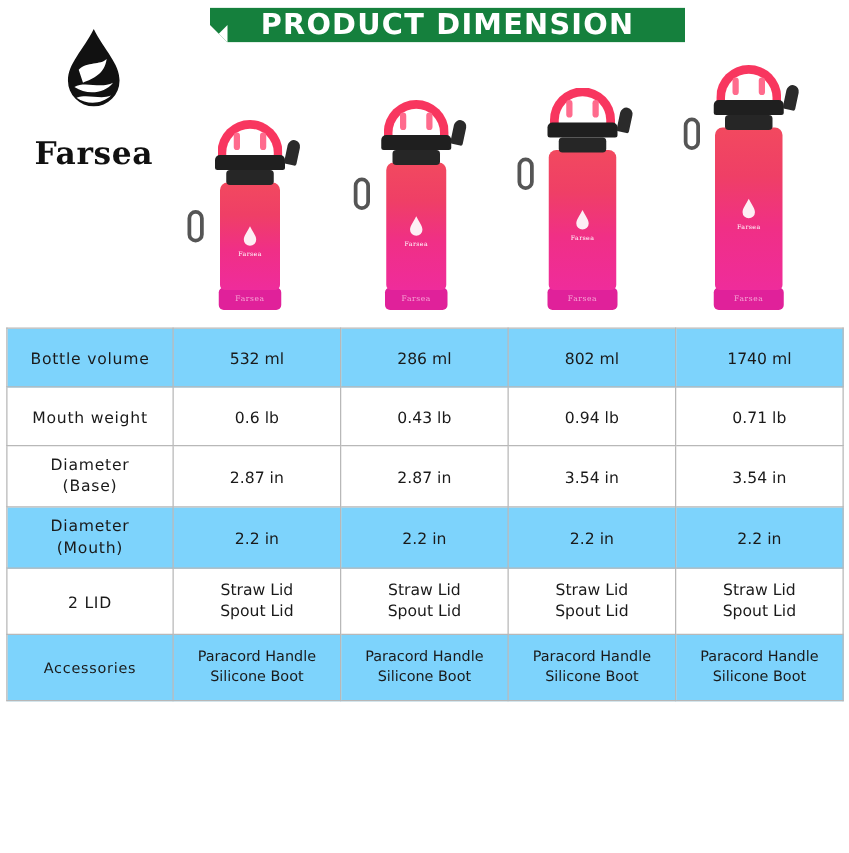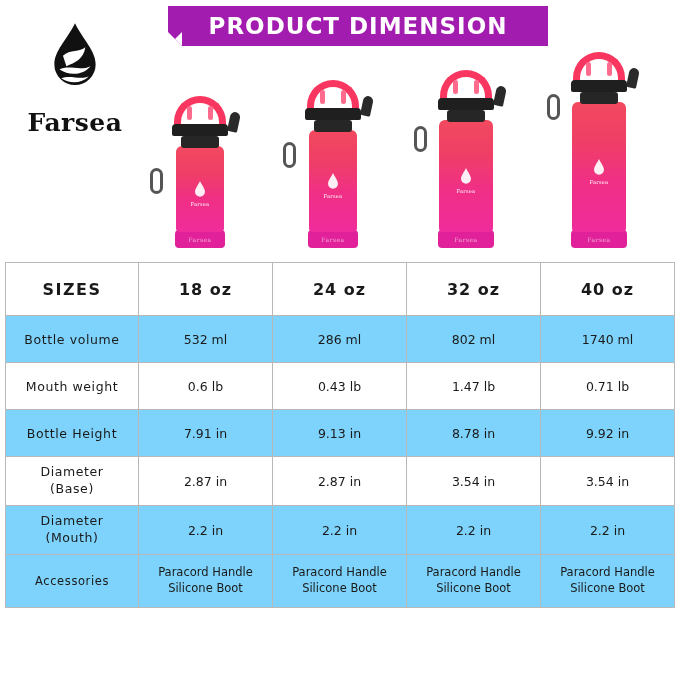--- a/index.html
+++ b/index.html
@@ -19,22 +19,22 @@
   
   .header {
     position: relative;
     height: 252px;
   }
   .title-banner {
     position: absolute;
     left: 168px;
     top: 6px;
     width: 380px;
-    height: 40px;
-    background: #a21caf;
+    height: 28px;
+    background: #15803d;
     color: #ffffff;
     display: flex;
     align-items: center;
     justify-content: center;
     letter-spacing: 1px;
     font-size: 23px;
     font-weight: bold;
     font-family: "DejaVu Sans", sans-serif;
     clip-path: polygon(0 0, 100% 0, 100% 100%, 14px 100%, 0 calc(100% - 14px));
   }
@@ -320,51 +320,37 @@
 
 <table class="spec-table">
   <colgroup>
     <col class="first">
       <col class="sz">
       <col class="sz">
       <col class="sz">
       <col class="sz">
   </colgroup>
   <tbody>
-    <tr class="row-head">
-      <td class="label">SIZES</td>
-      <td>18 oz</td>
-      <td>24 oz</td>
-      <td>32 oz</td>
-      <td>40 oz</td>
-    </tr>
 
     <tr class="r-norm band">
       <td class="rowlabel">Bottle  volume</td>
       <td>532 ml</td>
       <td>286 ml</td>
       <td>802 ml</td>
       <td>1740 ml</td>
     </tr>
 
     <tr class="r-norm">
       <td class="rowlabel">Mouth  weight</td>
       <td>0.6  lb</td>
       <td>0.43 lb</td>
-      <td>1.47 lb</td>
+      <td>0.94 lb</td>
       <td>0.71 lb</td>
     </tr>
 
-    <tr class="r-norm band">
-      <td class="rowlabel">Bottle  Height</td>
-      <td>7.91 in</td>
-      <td>9.13 in</td>
-      <td>8.78 in</td>
-      <td>9.92 in</td>
-    </tr>
 
     <tr class="r-tall">
       <td class="rowlabel cell-2line">
         <div>Diameter</div>
         <div>(Base)</div>
       </td>
       <td>2.87 in</td>
       <td>2.87 in</td>
       <td>3.54 in</td>
       <td>3.54 in</td>
@@ -374,20 +360,39 @@
       <td class="rowlabel cell-2line">
         <div>Diameter</div>
         <div>(Mouth)</div>
       </td>
       <td>2.2 in</td>
       <td>2.2 in</td>
       <td>2.2 in</td>
       <td>2.2 in</td>
     </tr>
 
+    <tr class="r-two">
+      <td class="rowlabel">2 LID</td>
+      <td class="cell-2line">
+        <div>Straw  Lid</div>
+        <div>Spout  Lid</div>
+      </td>
+      <td class="cell-2line">
+        <div>Straw  Lid</div>
+        <div>Spout  Lid</div>
+      </td>
+      <td class="cell-2line">
+        <div>Straw  Lid</div>
+        <div>Spout  Lid</div>
+      </td>
+      <td class="cell-2line">
+        <div>Straw  Lid</div>
+        <div>Spout  Lid</div>
+      </td>
+    </tr>
 
     <tr class="r-two band accessories-row">
       <td class="rowlabel">Accessories</td>
       <td class="cell-2line">
         <div>Paracord  Handle</div>
         <div>Silicone  Boot</div>
       </td>
       <td class="cell-2line">
         <div>Paracord  Handle</div>
         <div>Silicone  Boot</div>

